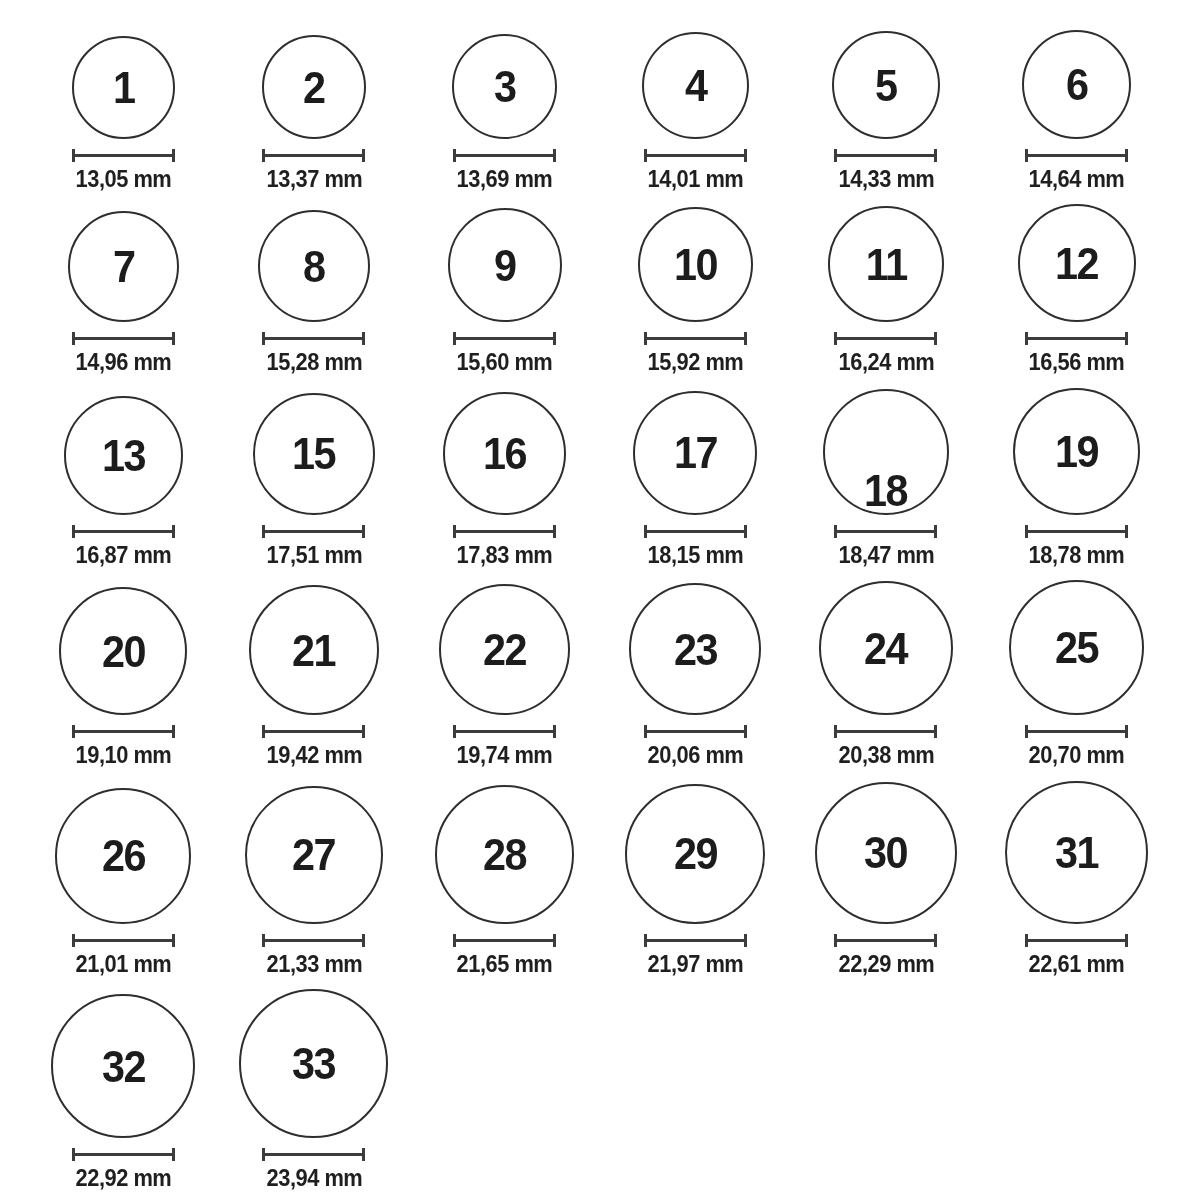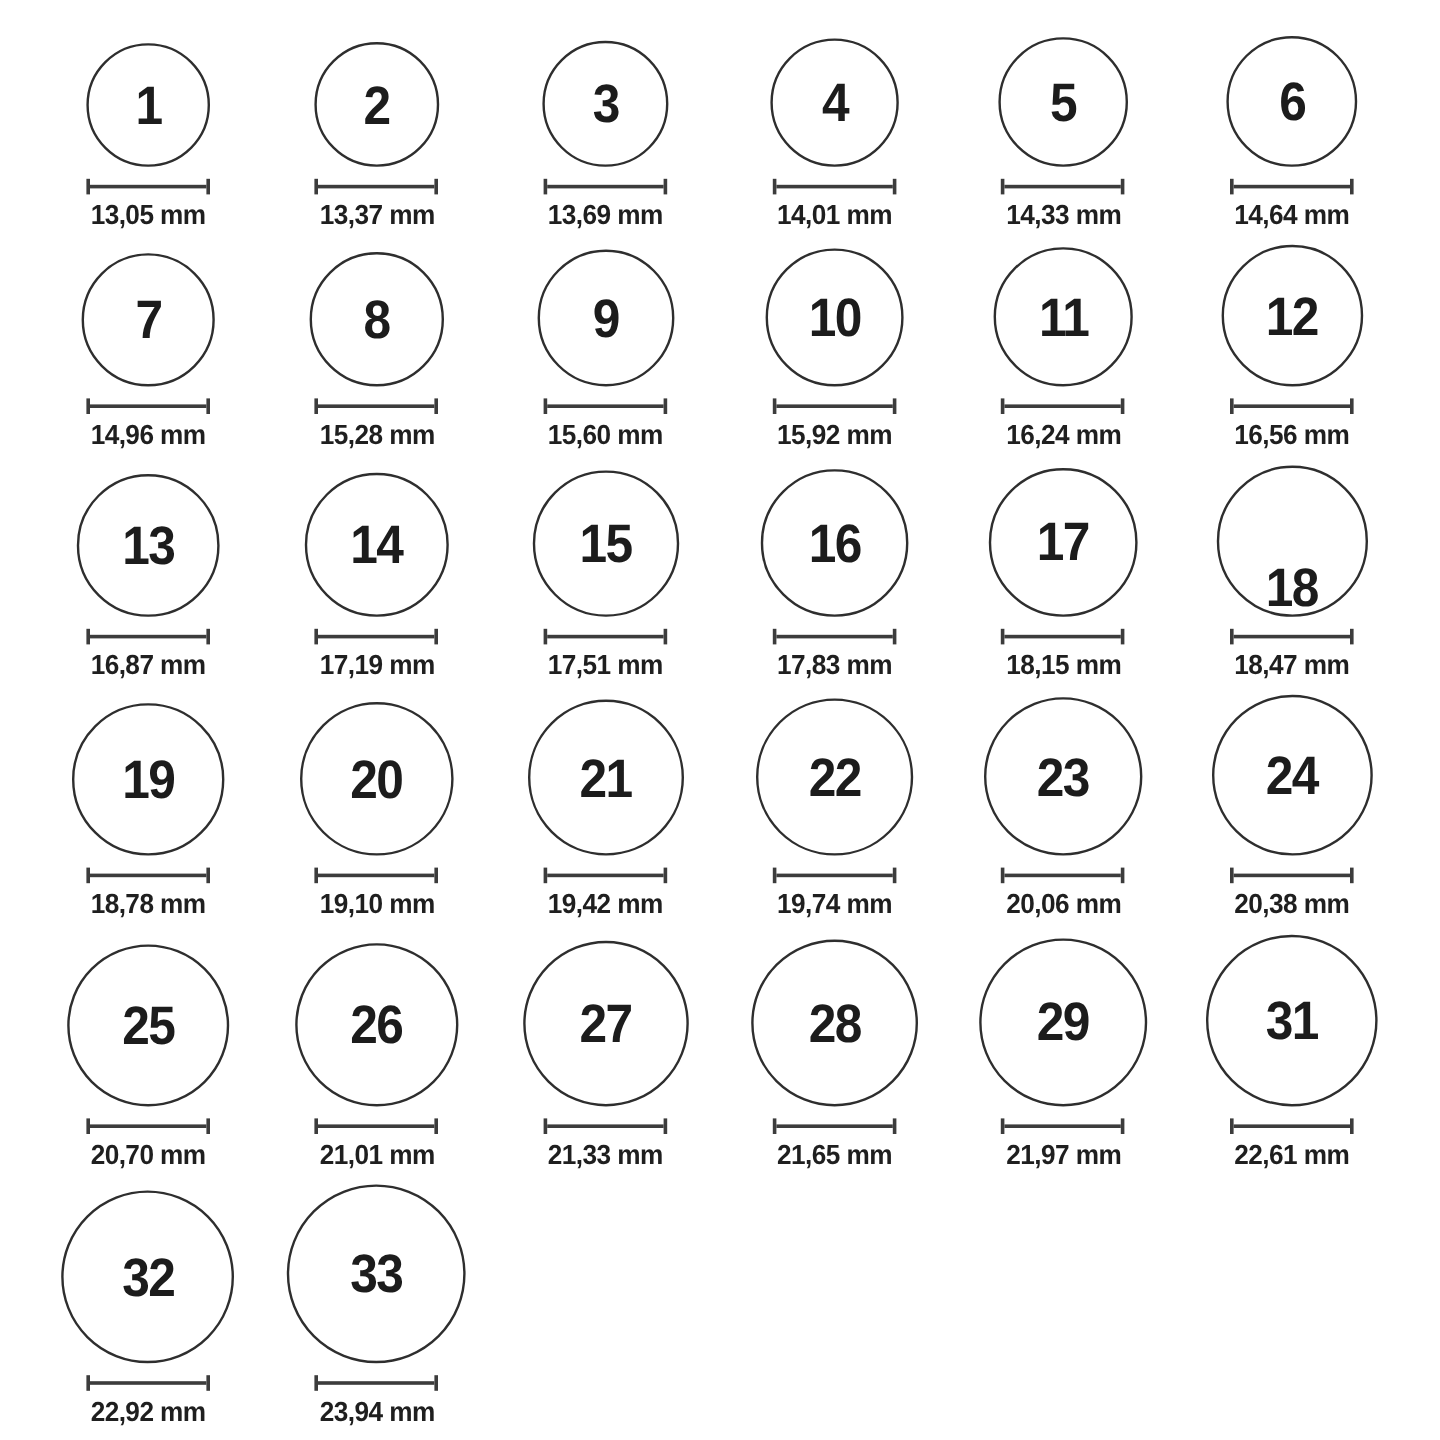--- a/index.html
+++ b/index.html
@@ -185,29 +185,20 @@
     <div class="cell">
       <div class="circle" style="width: 119px; height: 119px;">
         <span class="num">13</span>
       </div>
       <div class="dim-line">
         <span class="bar"></span>
       </div>
       <div class="mm-label">16,87 mm</div>
     </div>
     <div class="cell">
-      <div class="circle" style="width: 120px; height: 120px;">
-        <span class="num">14</span>
-      </div>
-      <div class="dim-line">
-        <span class="bar"></span>
-      </div>
-      <div class="mm-label">17,19 mm</div>
-    </div>
-    <div class="cell">
       <div class="circle" style="width: 122px; height: 122px;">
         <span class="num">15</span>
       </div>
       <div class="dim-line">
         <span class="bar"></span>
       </div>
       <div class="mm-label">17,51 mm</div>
     </div>
     <div class="cell">
       <div class="circle" style="width: 123px; height: 123px;">
@@ -327,20 +318,29 @@
       <div class="mm-label">21,65 mm</div>
     </div>
     <div class="cell">
       <div class="circle" style="width: 140px; height: 140px;">
         <span class="num">29</span>
       </div>
       <div class="dim-line">
         <span class="bar"></span>
       </div>
       <div class="mm-label">21,97 mm</div>
+    </div>
+    <div class="cell">
+      <div class="circle" style="width: 142px; height: 142px;">
+        <span class="num">30</span>
+      </div>
+      <div class="dim-line">
+        <span class="bar"></span>
+      </div>
+      <div class="mm-label">22,29 mm</div>
     </div>
     <div class="cell">
       <div class="circle" style="width: 143px; height: 143px;">
         <span class="num">31</span>
       </div>
       <div class="dim-line">
         <span class="bar"></span>
       </div>
       <div class="mm-label">22,61 mm</div>
     </div>

